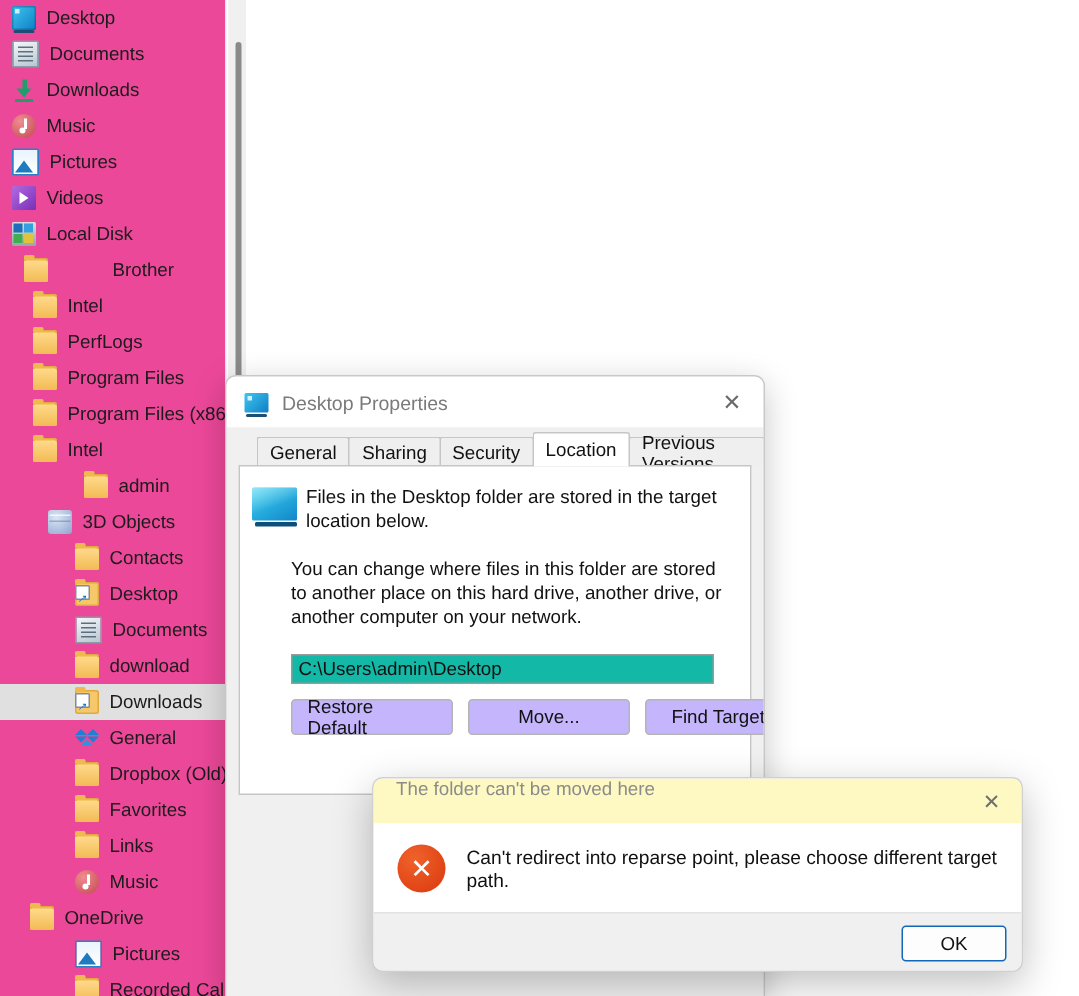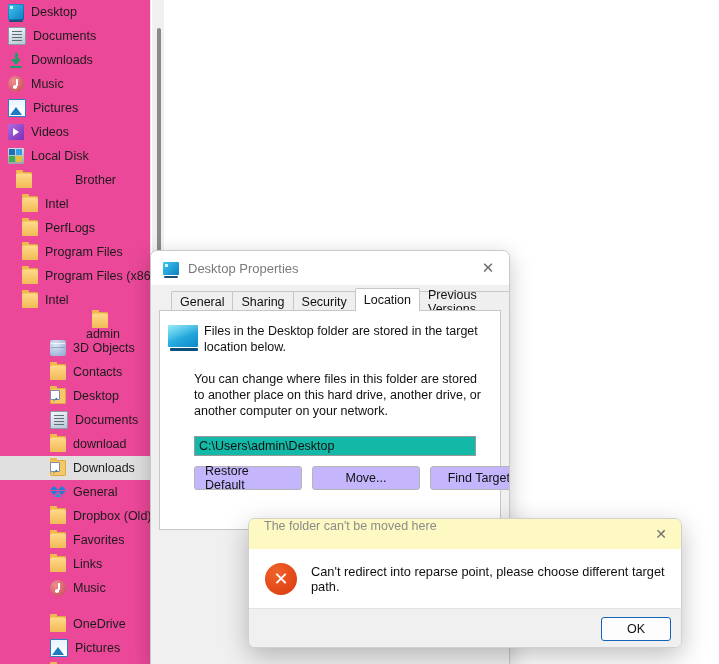--- a/index.html
+++ b/index.html
@@ -256,25 +256,25 @@
         <span class="lbl">Program Files</span>
       </div>
       <div class="nav-item" style="padding-left: 22px;">
         <span class="nav-ico ic-folder"></span>
         <span class="lbl">Program Files (x86)</span>
       </div>
       <div class="nav-item" style="padding-left: 22px;">
         <span class="nav-ico ic-folder"></span>
         <span class="lbl">Intel</span>
       </div>
-      <div class="nav-item" style="padding-left: 56px; flex-direction: column;">
+      <div class="nav-item" style="padding-left: 56px;">
         <span class="nav-ico ic-folder"></span>
         <span class="lbl">admin</span>
       </div>
-      <div class="nav-item" style="padding-left: 50px;">
+      <div class="nav-item" style="padding-left: 32px;">
         <span class="nav-ico ic-3d"></span>
         <span class="lbl">3D Objects</span>
       </div>
       <div class="nav-item" style="padding-left: 50px;">
         <span class="nav-ico ic-folder"></span>
         <span class="lbl">Contacts</span>
       </div>
       <div class="nav-item" style="padding-left: 50px;">
         <span class="nav-ico ic-folder shortcut">
           <i class="arw">↗</i>
@@ -314,21 +314,21 @@
         <span class="lbl">Favorites</span>
       </div>
       <div class="nav-item" style="padding-left: 50px;">
         <span class="nav-ico ic-folder"></span>
         <span class="lbl">Links</span>
       </div>
       <div class="nav-item" style="padding-left: 50px;">
         <span class="nav-ico ic-music"></span>
         <span class="lbl">Music</span>
       </div>
-      <div class="nav-item" style="padding-left: 50px; margin-top: 12px;">
+      <div class="nav-item" style="padding-left: 20px;">
         <span class="nav-ico ic-folder"></span>
         <span class="lbl">OneDrive</span>
       </div>
       <div class="nav-item" style="padding-left: 50px;">
         <span class="nav-ico ic-pic"></span>
         <span class="lbl">Pictures</span>
       </div>
       <div class="nav-item" style="padding-left: 50px;">
         <span class="nav-ico ic-folder"></span>
         <span class="lbl">Recorded Calls</span>

